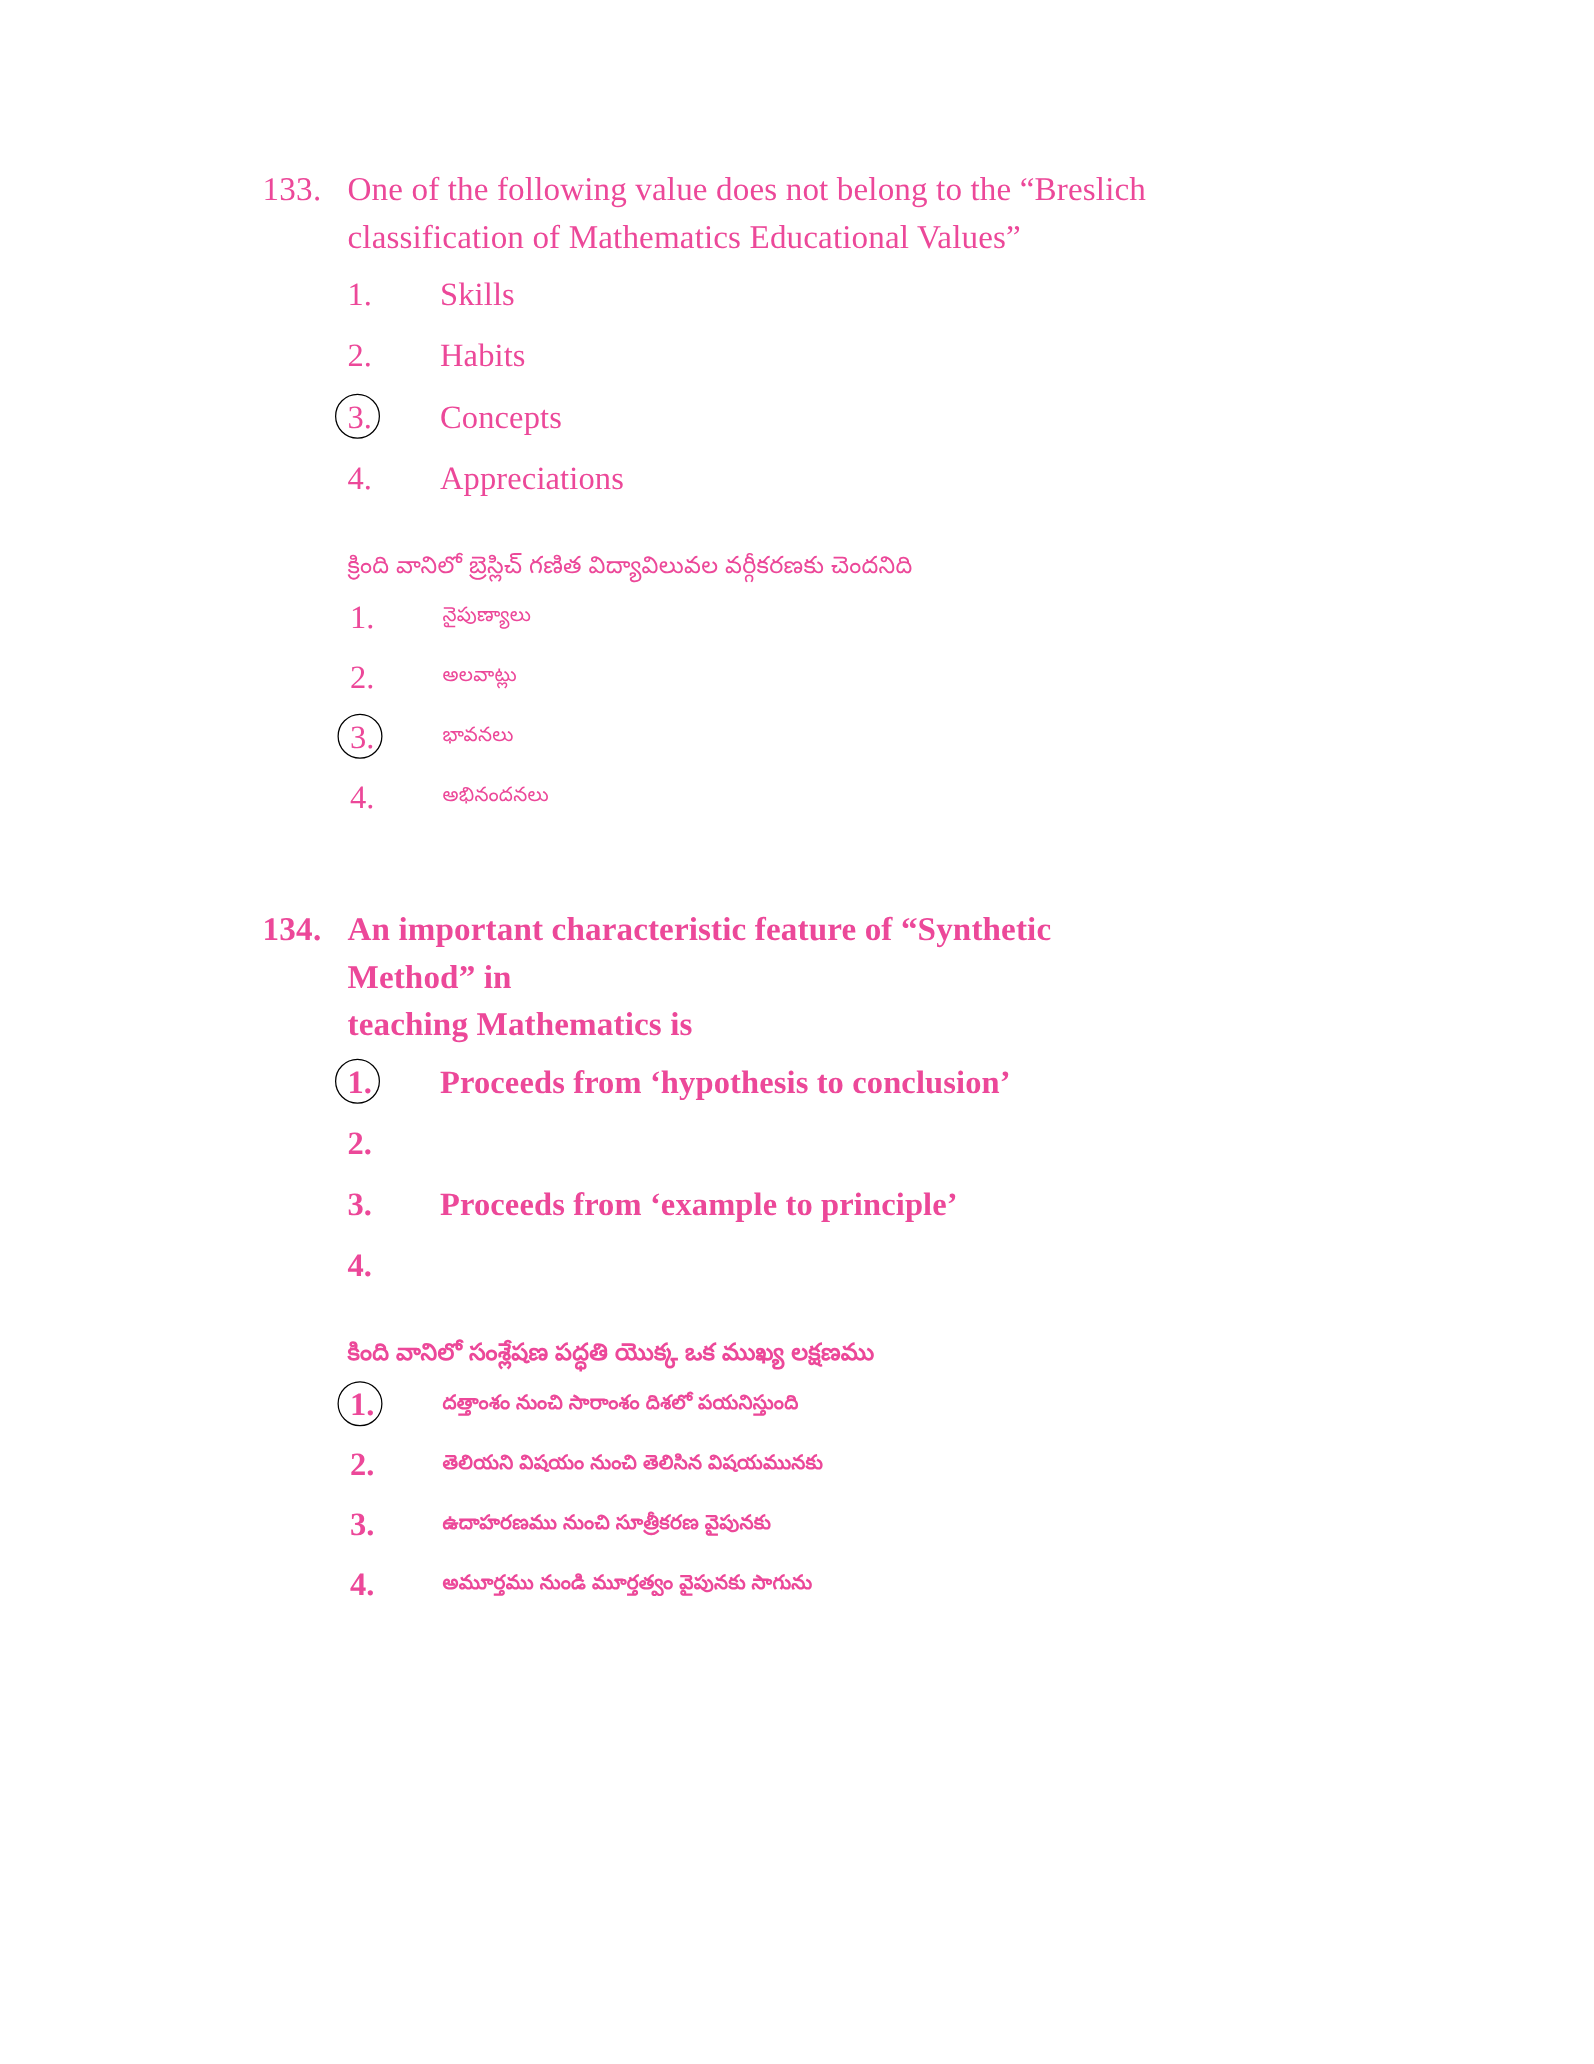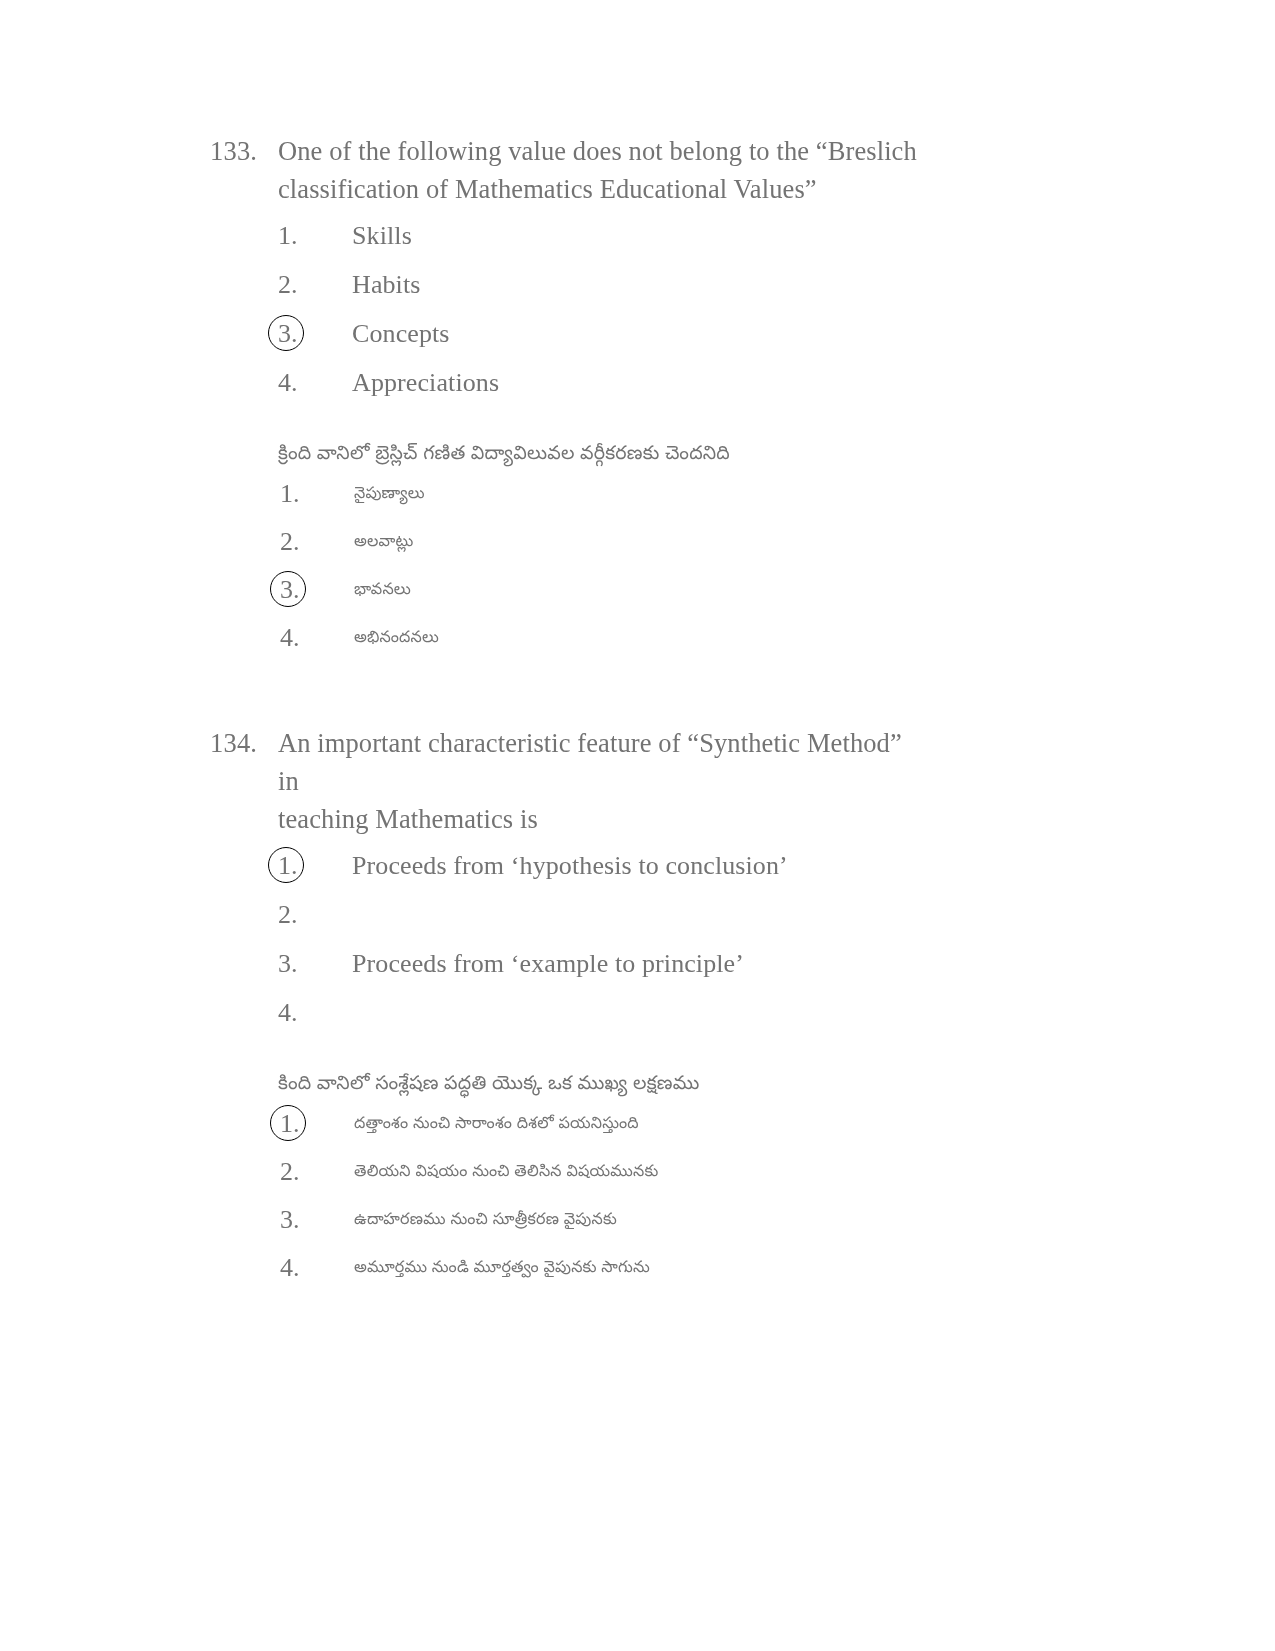--- a/index.html
+++ b/index.html
@@ -8,31 +8,31 @@
     background: #ffffff;
   }
   .page {
     position: relative;
     width: 1275px;
     height: 1550px;
     background: #ffffff;
     margin: 0 auto;
     overflow: hidden;
     font-family: "Liberation Serif", "DejaVu Serif", serif;
-    color: #737373;
+    color: #ec4899;
   }
 
   
   .question-block {
     position: absolute;
     left: 0;
     width: 1275px;
   }
   #q133 { top: 132px; }
-  #q134 { top: 724px; }
+  #q134 { top: 724px; font-weight: bold; }
 
   .q-head {
     display: flex;
     align-items: flex-start;
   }
   .q-number {
     width: 68px;
     margin-left: 210px;
     font-size: 26.5px;
     line-height: 38px;

